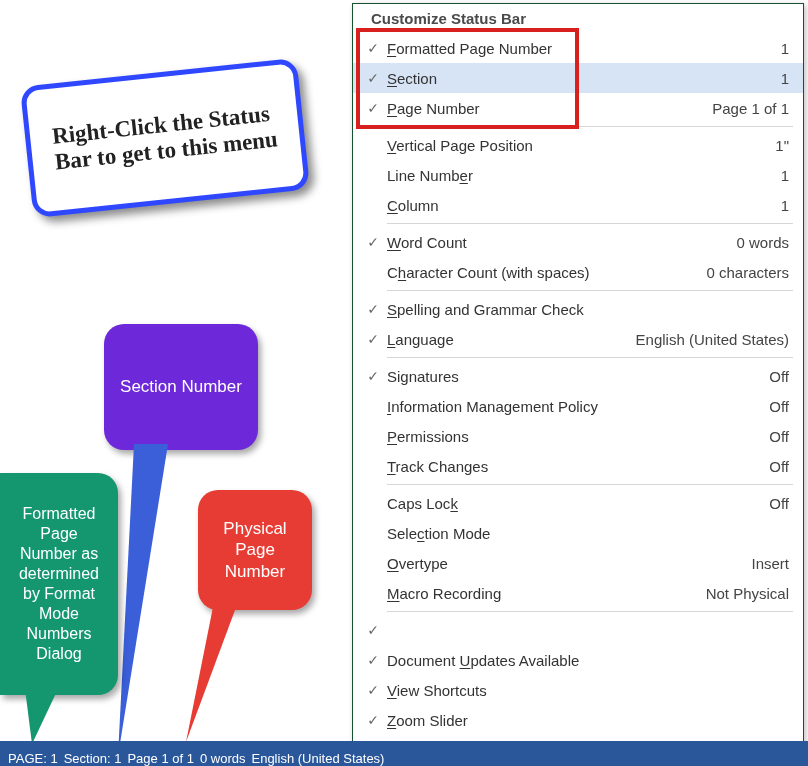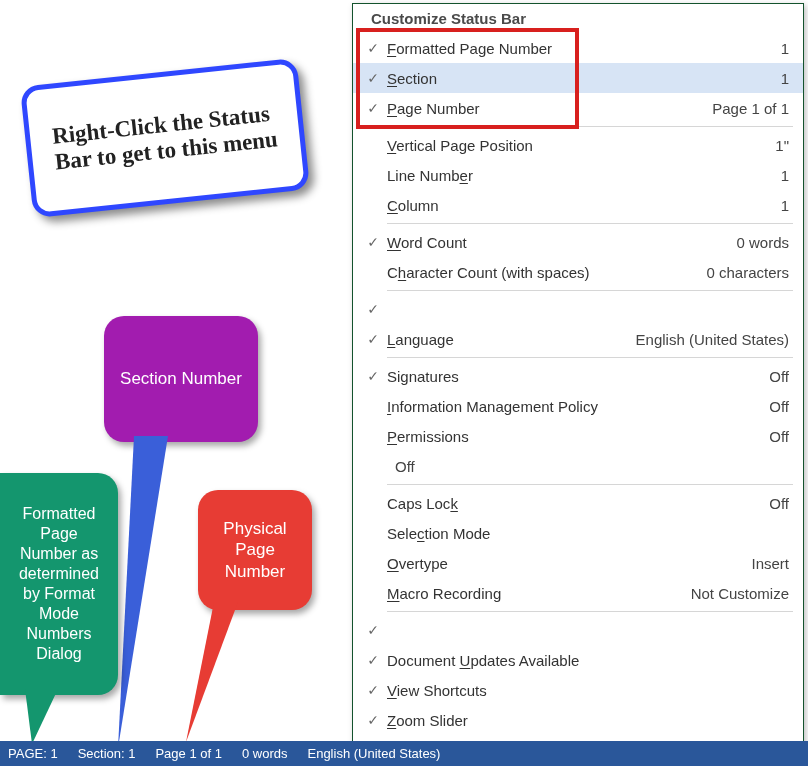--- a/index.html
+++ b/index.html
@@ -108,38 +108,38 @@
     align-items: center;
     justify-content: center;
     padding: 10px 12px;
     box-shadow: 3px 4px 6px rgba(0,0,0,.35);
   }
   .callout svg.tail {
     position: absolute;
     overflow: visible;
   }
 
-  .callout-blue  { background: #a21caf; }
+  .callout-blue  { background: #6d28d9; margin-top: 8px; }
   .callout-green { background: #14966e; }
   .callout-red   { background: #e73c34; }
 
   
   .status-bar {
     position: absolute;
     bottom: 0;
     left: 0;
     width: 808px;
     height: 25px;
     background: #2a579a;
     color: #fff;
     display: flex;
-    align-items: center;
+    align-items: flex-end;
     font-size: 13px;
     padding: 0 8px;
-    gap: 20px;
+    gap: 6px;
   }
   .status-item { white-space: nowrap; cursor: default; }
 </style>
 </head>
 <body>
 
 <div class="menu">
   <div class="menu-title">Customize Status Bar</div>
   <div id="menu-items-host">
       <div class="menu-item">
@@ -180,20 +180,21 @@
         <div class="value-col">0 words</div>
       </div>
       <div class="menu-item">
         <div class="check-col"></div>
         <div class="label-col">C<span class="ul">h</span>aracter Count (with spaces)</div>
         <div class="value-col">0 characters</div>
       </div>
       <div class="menu-sep"></div>
       <div class="menu-item">
         <div class="check-col">✓</div>
+        <div class="label-col"><span class="ul">S</span>pelling and Grammar Check</div>
         <div class="value-col"></div>
       </div>
       <div class="menu-item">
         <div class="check-col">✓</div>
         <div class="label-col"><span class="ul">L</span>anguage</div>
         <div class="value-col">English (United States)</div>
       </div>
       <div class="menu-sep"></div>
       <div class="menu-item">
         <div class="check-col">✓</div>
@@ -205,20 +206,21 @@
         <div class="label-col"><span class="ul">I</span>nformation Management Policy</div>
         <div class="value-col">Off</div>
       </div>
       <div class="menu-item">
         <div class="check-col"></div>
         <div class="label-col"><span class="ul">P</span>ermissions</div>
         <div class="value-col">Off</div>
       </div>
       <div class="menu-item">
         <div class="check-col"></div>
+        <div class="label-col"><span class="ul">T</span>rack Changes</div>
         <div class="value-col">Off</div>
       </div>
       <div class="menu-sep"></div>
       <div class="menu-item">
         <div class="check-col"></div>
         <div class="label-col">Caps Loc<span class="ul">k</span></div>
         <div class="value-col">Off</div>
       </div>
       <div class="menu-item">
         <div class="check-col"></div>
@@ -226,21 +228,21 @@
         <div class="value-col"></div>
       </div>
       <div class="menu-item">
         <div class="check-col"></div>
         <div class="label-col"><span class="ul">O</span>vertype</div>
         <div class="value-col">Insert</div>
       </div>
       <div class="menu-item">
         <div class="check-col"></div>
         <div class="label-col"><span class="ul">M</span>acro Recording</div>
-        <div class="value-col">Not Customize</div>
+        <div class="value-col">Not Physical</div>
       </div>
       <div class="menu-sep"></div>
       <div class="menu-item">
         <div class="check-col">✓</div>
         <div class="value-col"></div>
       </div>
       <div class="menu-item">
         <div class="check-col">✓</div>
         <div class="label-col">Document <span class="ul">U</span>pdates Available</div>
         <div class="value-col"></div>

